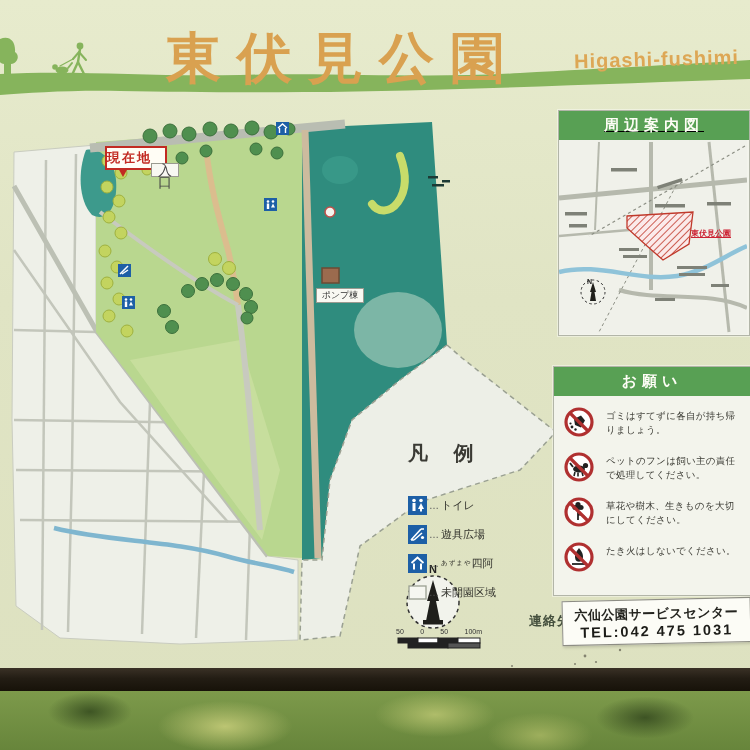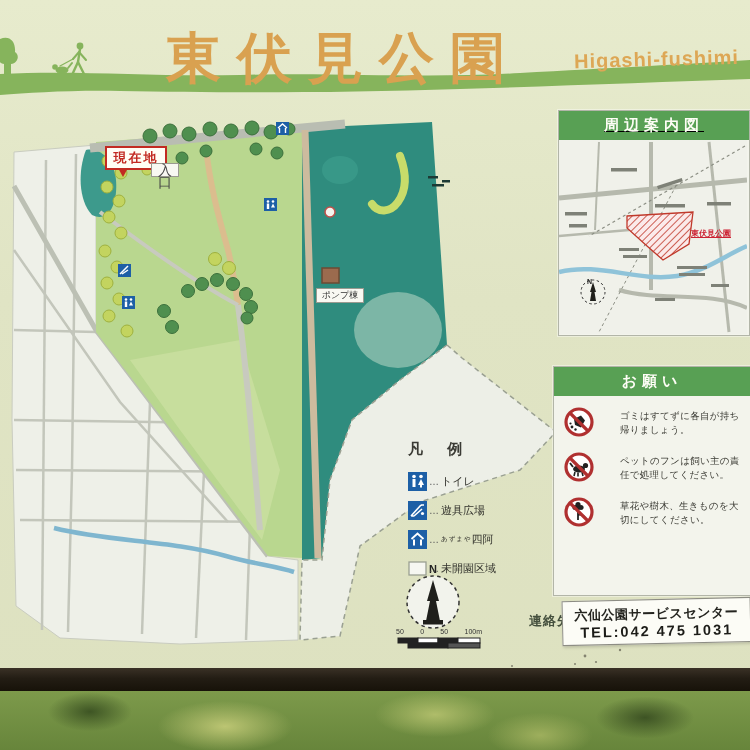--- a/index.html
+++ b/index.html
@@ -5,48 +5,48 @@
   html,body{margin:0;padding:0;}
   body{width:750px;height:750px;overflow:hidden;font-family:"Liberation Sans","DejaVu Sans",sans-serif;}
   .photo{position:relative;width:750px;height:750px;background:linear-gradient(180deg,#e7ebcd 0%,#e0e4c4 40%,#dde1c0 100%);}
   .artwork{position:absolute;left:0;top:0;width:750px;height:750px;}
 
   
   .title{position:absolute;left:166px;top:22px;font-size:55px;font-weight:600;color:#d9a150;letter-spacing:16px;white-space:nowrap;}
   .romaji{position:absolute;left:574px;top:48px;font-size:20px;font-weight:600;color:#dda755;letter-spacing:1px;white-space:nowrap;transform:rotate(-1.5deg);}
 
   
-  .loc-box{position:absolute;left:105px;top:146px;width:58px;height:20px;background:#fffdf5;border:2px solid #c22a22;color:#c22a22;font-size:13px;font-weight:bold;letter-spacing:2px;text-align:center;line-height:20px;}
+  .loc-box{position:absolute;left:105px;top:146px;width:58px;height:20px;background:#fffdf5;border:2px solid #c22a22;color:#c22a22;font-size:13px;font-weight:bold;letter-spacing:2px;text-align:left;line-height:20px;}
   .loc-pin{position:absolute;left:118px;top:168px;width:0;height:0;border-left:5px solid transparent;border-right:5px solid transparent;border-top:9px solid #c22a22;}
   .entrance-label{position:absolute;left:151px;top:163px;width:26px;height:12px;background:#f8f8f2;border:1px solid #9a9a90;color:#444;font-size:14px;text-align:center;line-height:12px;}
   .pump-label{position:absolute;left:316px;top:288px;width:46px;height:13px;background:#f8f8f2;border:1px solid #9a9a90;color:#333;font-size:9px;text-align:center;line-height:13px;}
   .north-label{position:absolute;left:426px;top:563px;width:14px;font-size:11px;font-weight:bold;color:#222;text-align:center;}
   .scale-labels{position:absolute;left:396px;top:628px;width:86px;display:flex;justify-content:space-between;font-size:7px;color:#333;}
 
   
   .legend{position:absolute;left:408px;top:440px;width:130px;}
-  .legend-title{font-size:15px;color:#3a3a34;letter-spacing:10px;font-weight:bold;margin-bottom:12px;}
+  .legend-title{font-size:20px;color:#3a3a34;letter-spacing:10px;font-weight:bold;margin-bottom:28px;}
   .legend-row{display:flex;align-items:center;margin-bottom:9px;height:20px;}
   .legend-icon{width:19px;height:19px;flex:0 0 19px;}
   .legend-dots{font-size:10px;color:#555;margin:0 2px;}
   .legend-label{font-size:11px;color:#33332d;white-space:nowrap;}
   .legend-ruby{display:inline-flex;flex-direction:row;align-items:center;line-height:1;}
   .legend-furi{font-size:6.5px;color:#33332d;letter-spacing:1px;}
 
   
   .panel{position:absolute;background:#f3f4ec;border:1px solid #b2b5a8;box-shadow:0 0 0 1px rgba(255,255,255,.4);}
   .vicinity{left:558px;top:110px;width:190px;height:224px;text-decoration:underline;}
   .notice{left:553px;top:366px;width:196px;height:228px;}
   .panel-header{height:29px;background:#58a054;color:#fdfdf5;font-size:15px;font-weight:bold;letter-spacing:5px;display:flex;align-items:center;justify-content:center;}
   .vicinity-map{position:relative;width:100%;height:194px;}
   .vicinity-park-label{position:absolute;left:132px;top:88px;font-size:8px;color:#c23;font-weight:bold;text-decoration:underline;white-space:nowrap;letter-spacing:0;}
   .vicinity-n{position:absolute;left:28px;top:138px;font-size:7px;font-weight:bold;color:#222;}
 
   .notice-body{padding:10px 7px 6px 9px;display:flex;flex-direction:column;gap:13px;}
-  .notice-row{display:flex;align-items:flex-start;gap:25px;}
+  .notice-row{display:flex;align-items:flex-start;gap:11px;}
   .notice-icon{width:32px;height:32px;flex:0 0 32px;}
   .notice-text{font-size:9.5px;color:#3b3b34;line-height:1.45;letter-spacing:.3px;padding-top:3px;}
 
   
   .contact-label{position:absolute;left:529px;top:612px;font-size:13px;color:#45503e;font-weight:bold;letter-spacing:1px;}
   .contact-sticker{position:absolute;left:562px;top:599px;width:187px;height:43px;background:#fcfcf6;border:1px solid #8d8d84;transform:rotate(-1.3deg);display:flex;flex-direction:column;justify-content:center;text-align:center;box-shadow:1px 2px 3px rgba(0,0,0,.15);}
   .contact-name{font-size:13px;font-weight:bold;color:#24241f;letter-spacing:.5px;}
   .contact-tel{font-size:14.5px;font-weight:bold;color:#1c1c18;letter-spacing:2px;}
 
   
@@ -377,20 +377,29 @@
           <circle cx="12" cy="11.5" r="2.6" fill="#222"></circle>
             <circle cx="18" cy="11.5" r="2.6" fill="#222"></circle>
           <circle cx="15" cy="8.5" r="2.6" fill="#222"></circle>
             <circle cx="15" cy="12.5" r="2" fill="#222"></circle>
           <path d="M15,19 C18,18 20,19 22,21" stroke="#222" stroke-width="1.6" fill="none"></path>
           <line x1="7" y1="7" x2="25" y2="25" stroke="#b03030" stroke-width="3.2"></line>
         </svg>
         <div class="notice-text">草花や樹木、生きものを大切にしてください。</div>
       </div>
 
+      <div class="notice-row">
+        <svg class="notice-icon" viewBox="0 0 32 32">
+          <circle cx="16" cy="16" r="13" fill="#fff" stroke="#b03030" stroke-width="3.2"></circle>
+          <path d="M16,7 C19,11 21,14 19.5,18.5 C18.5,21.5 13.5,21.5 12.5,18.5 C11,14 13,11 16,7 Z" fill="#222"></path>
+          <path d="M9,23 L23,23" stroke="#222" stroke-width="1.8"></path>
+          <line x1="7" y1="7" x2="25" y2="25" stroke="#b03030" stroke-width="3.2"></line>
+        </svg>
+        <div class="notice-text">たき火はしないでください。</div>
+      </div>
 
     </div>
   </div>
 
   <div class="contact-label">連絡先</div>
   <div class="contact-sticker">
     <div class="contact-name">六仙公園サービスセンター</div>
     <div class="contact-tel">TEL:042 475 1031</div>
   </div>
 

